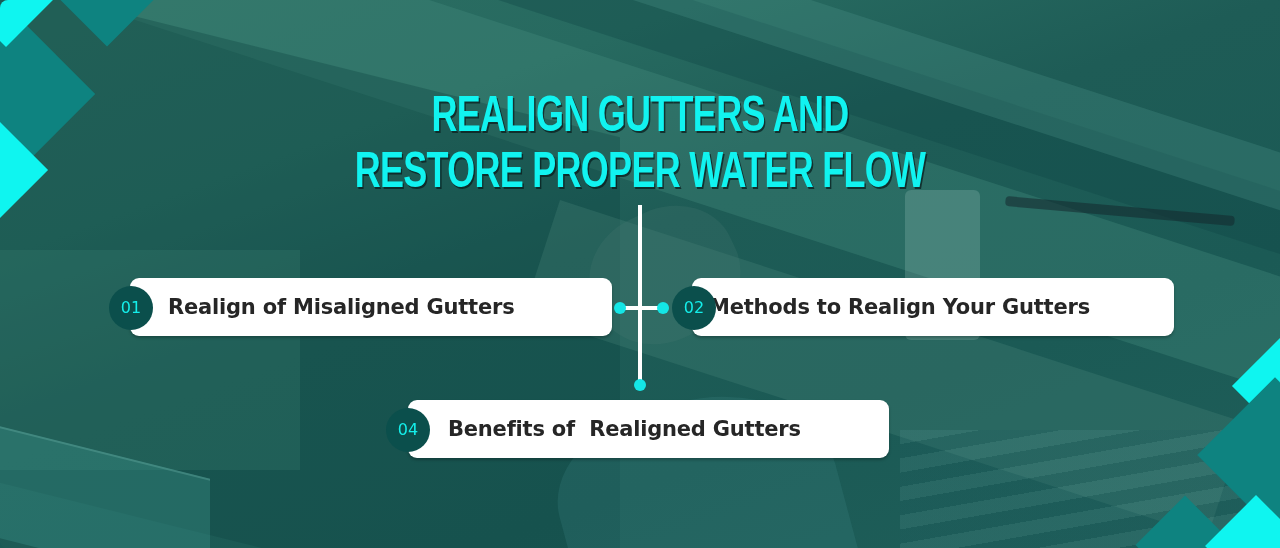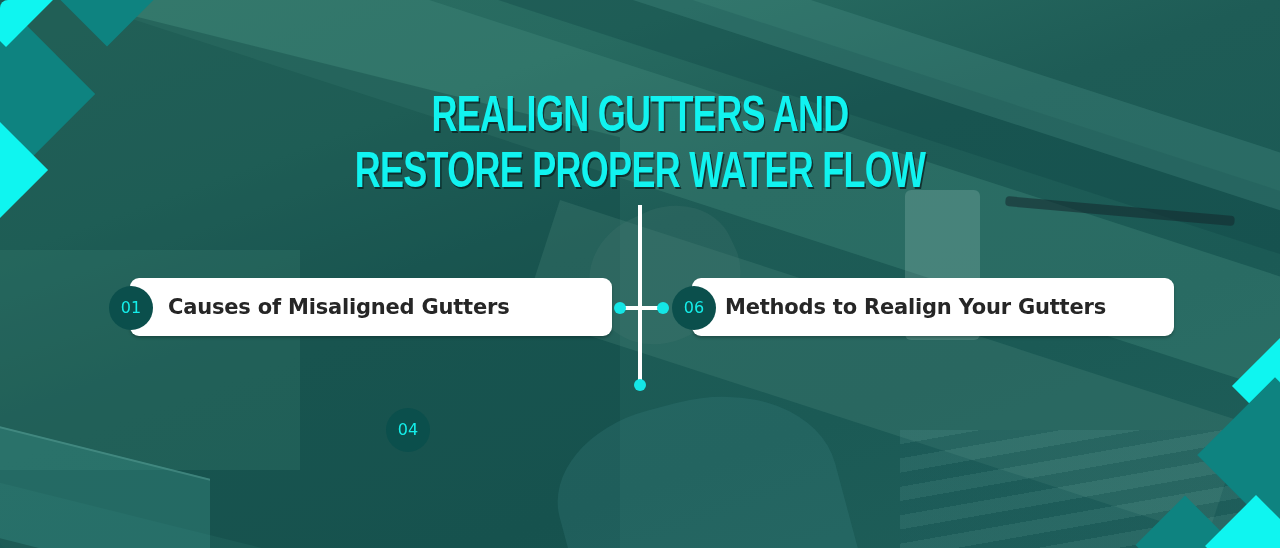--- a/index.html
+++ b/index.html
@@ -101,24 +101,27 @@
     <span>RESTORE PROPER WATER FLOW</span>
   </div>
 
   <div class="vline"></div>
   <div class="hline"></div>
   <div class="dot" style="left:614px; top:302px;"></div>
   <div class="dot" style="left:657px; top:302px;"></div>
   <div class="dot" style="left:634px; top:379px;"></div>
 
   <div class="pill" style="left:130px; top:278px; width:482px;">
-    <span class="pill-label" style="left:38px;">Causes of Misaligned Gutters</span>
+    <span class="pill-label" style="left:38px;">Realign of Misaligned Gutters</span>
   </div>
   <div class="badge" style="left:109px; top:286px;">01</div>
 
   <div class="pill" style="left:692px; top:278px; width:482px;">
-    <span class="pill-label" style="left:33px;text-align:center;">Methods to Realign Your Gutters</span>
+    <span class="pill-label" style="left:17px;text-align:center;">Methods to Realign Your Gutters</span>
   </div>
-  <div class="badge" style="left:672px; top:286px;">06</div>
+  <div class="badge" style="left:672px; top:286px;">02</div>
 
+  <div class="pill" style="left:408px; top:400px; width:481px;">
+    <span class="pill-label" style="left:40px;">Benefits of  Realigned Gutters</span>
+  </div>
   <div class="badge" style="left:386px; top:408px;">04</div>
 
 </div>
 
 </body></html>

